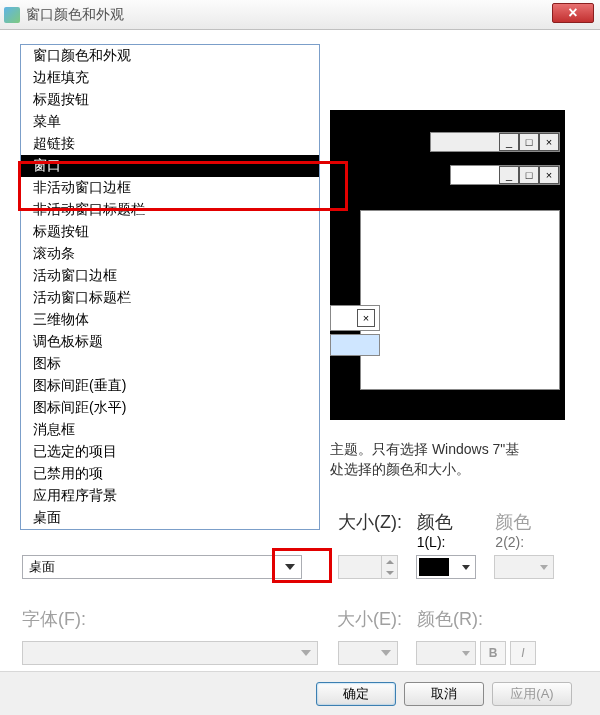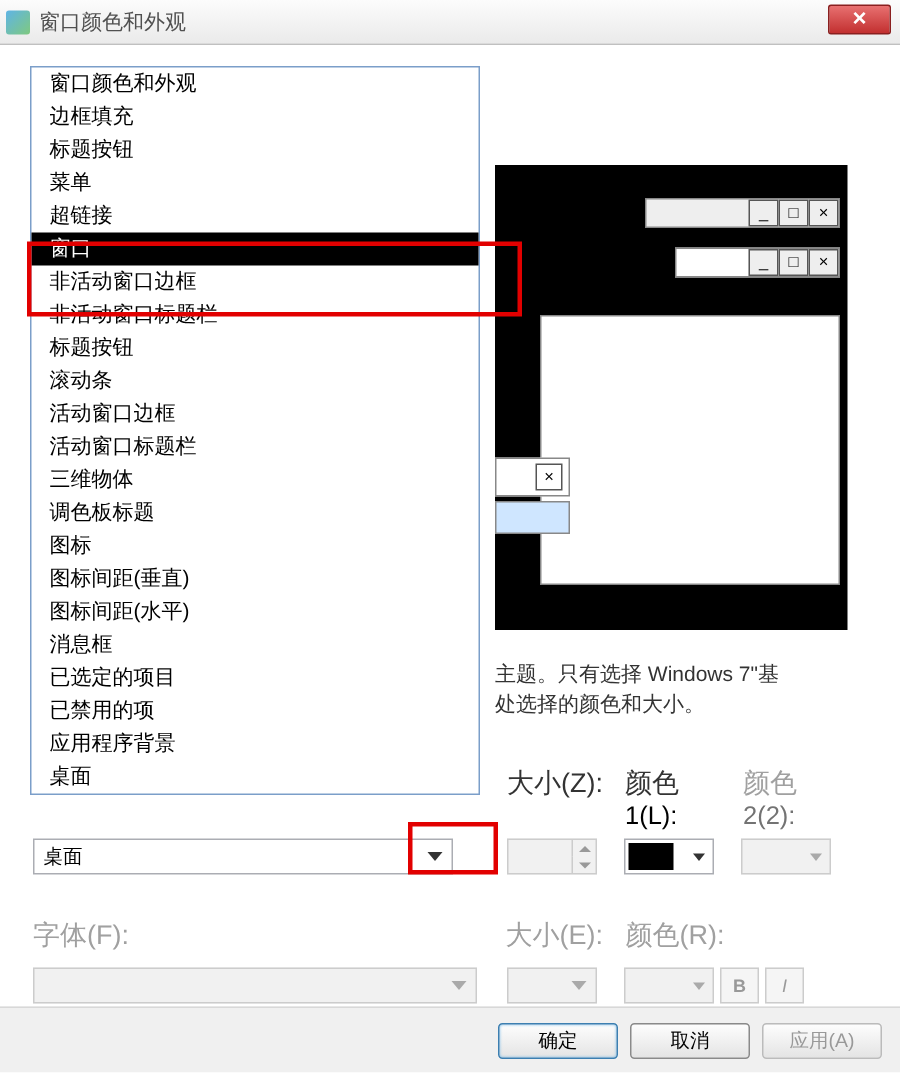--- a/index.html
+++ b/index.html
@@ -36,21 +36,21 @@
     .info-text { position: absolute; left: 330px; top: 410px; width: 240px; font-size: 14px; color:#333; line-height: 1.4; }
 
     
     .form-area { position: absolute; left: 22px; top: 480px; width: 552px; }
     .form-row { display: flex; align-items:center; margin-bottom: 8px; height: 26px; }
     .form-row .lbl { width: 75px; font-size: 18px; color: #333; }
     .form-row.disabled .lbl { color: #a0a0a0; }
     .form-headers { display:flex; margin-left: 316px; }
     .form-headers span { font-size: 18px; width: 80px; color:#333; }
     .form-headers2 { display:flex; margin-left: 316px; margin-bottom:4px;}
-    .form-headers2 span { font-size: 17px; width: 80px; }
+    .form-headers2 span { font-size: 14px; width: 80px; }
 
     .combo { height: 24px; border: 1px solid #abadb3; background: #fff; display:flex; align-items:center; position:relative; }
     .combo.disabled { background:#f1f1f1; border-color:#ccc; }
     .combo .arrow { position:absolute; right:2px; top:2px; width:18px; height:18px; display:flex; align-items:center; justify-content:center; }
     .combo .arrow::after { content:""; border-left:5px solid transparent; border-right:5px solid transparent; border-top:6px solid #333; }
     .combo.disabled .arrow::after { border-top-color:#aaa; }
 
     .spinner { width: 60px; height:24px; border:1px solid #ccc; background:#f1f1f1; position:relative; }
     .spinner .sp { position:absolute; right:0; top:0; width:16px; height:22px; display:flex; flex-direction:column; }
     .spinner .sp div { flex:1; border-left:1px solid #ccc; display:flex;align-items:center;justify-content:center; }
@@ -61,21 +61,21 @@
     .color-combo { width: 60px; height:24px; border:1px solid #abadb3; display:flex; align-items:center; padding:2px; position:relative; }
     .color-swatch { width: 30px; height:18px; background:#000; }
     .color-combo .arrow{position:absolute;right:2px;width:14px;height:18px;display:flex;align-items:center;justify-content:center;}
     .color-combo .arrow::after{content:"";border-left:4px solid transparent;border-right:4px solid transparent;border-top:5px solid #333;}
     .color-combo.disabled .arrow::after{border-top-color:#aaa;}
     .color-combo.disabled{background:#f1f1f1;border-color:#ccc;}
 
     .btn-small { width:26px; height:24px; border:1px solid #ccc; background:#f5f5f5; font-size:12px; color:#999; display:flex;align-items:center;justify-content:center; margin-left:4px; font-family: "Times New Roman", serif;}
 
     
-    .button-bar { position: absolute; left:0; right:0; bottom: 0; height: 44px; background:#f0f0f0; border-top:1px solid #d8d8d8; display:flex; justify-content:flex-end; align-items:center; padding-right:12px; gap:8px; }
+    .button-bar { position: absolute; left:0; right:0; bottom: 0; height: 44px; background:#f0f0f0; border-top:1px solid #d8d8d8; display:flex; justify-content:flex-end; align-items:center; padding-right:28px; gap:8px; }
     .dlg-btn { min-width: 80px; height:24px; border:1px solid #8a8a8a; background:linear-gradient(#fdfdfd,#e4e4e4); font-size:13px; border-radius:3px; padding: 0 10px;}
     .dlg-btn.default { border:1px solid #3c7fb1; box-shadow: 0 0 2px #6fb7e8 inset; }
     .dlg-btn.disabled { color:#999; border-color:#bbb; }
   </style>
 </head>
 <body>
 
 <div class="titlebar">
   <div class="titlebar-icon"></div>
   <span class="titlebar-text">窗口颜色和外观</span>

